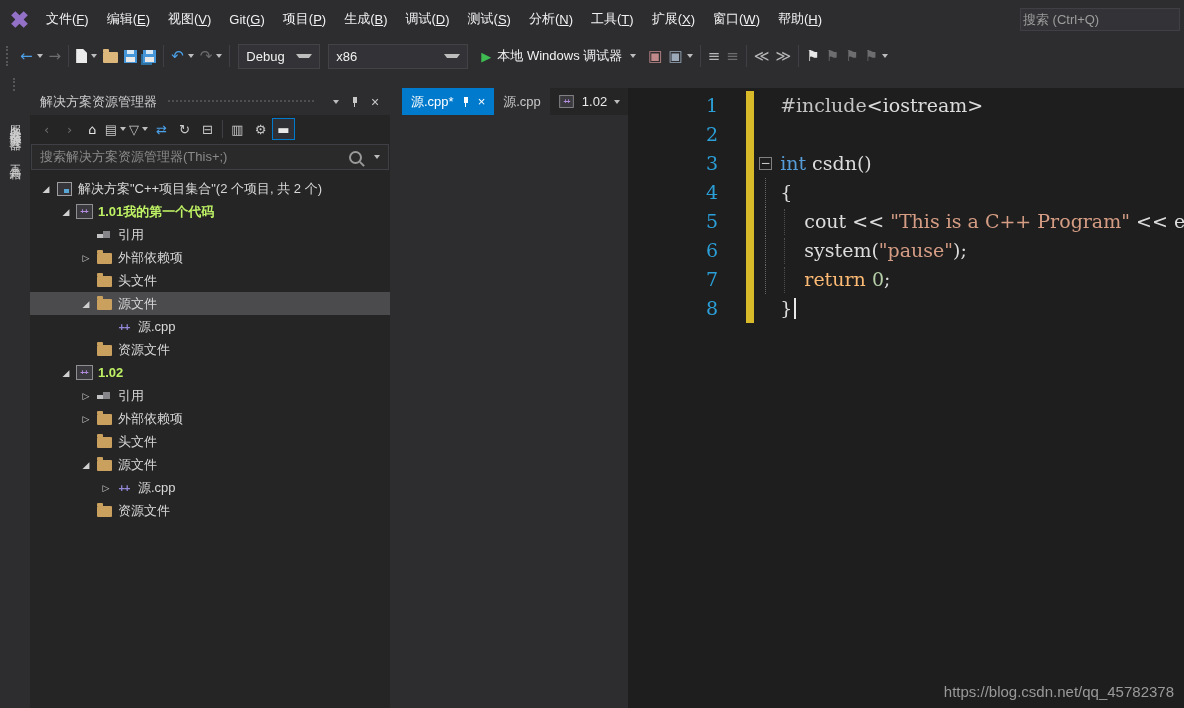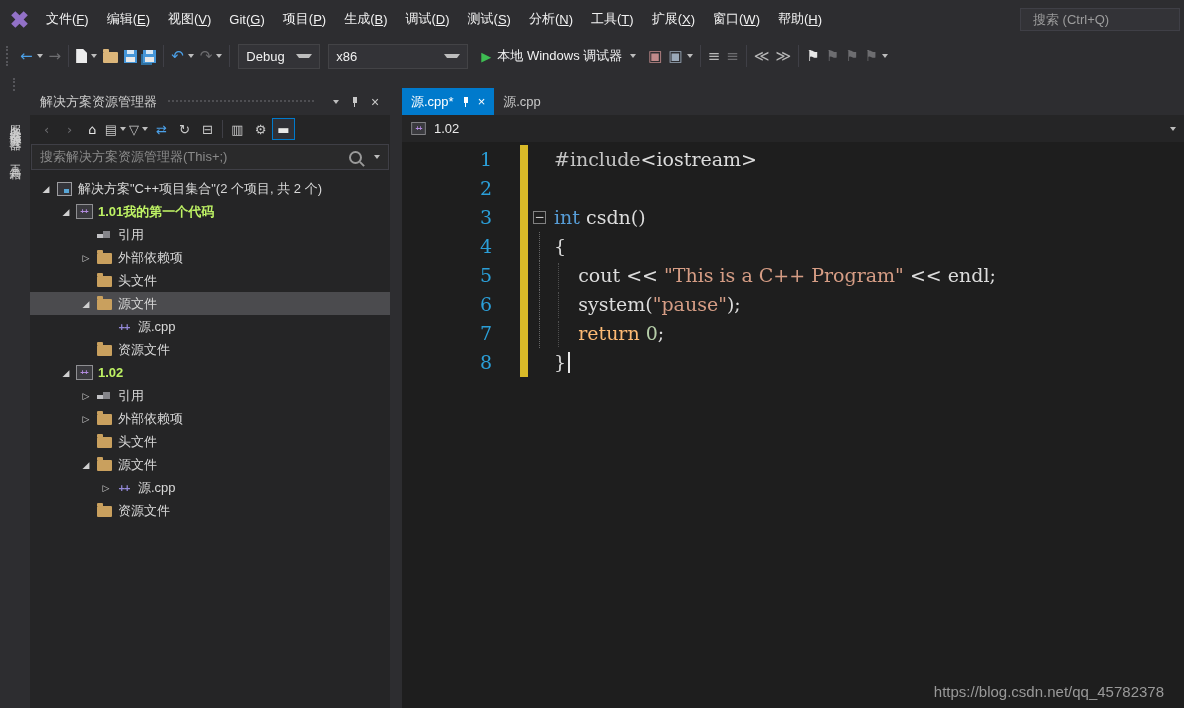--- a/index.html
+++ b/index.html
@@ -3,21 +3,21 @@
 <meta charset="utf-8">
 <style>
   html,body{margin:0;padding:0}
   body{width:1184px;height:708px;background:#2d2d30;font-family:"Liberation Sans","DejaVu Sans",sans-serif;color:#d0d0d0;overflow:hidden;position:relative}
 
   
   .menubar{height:38px;display:flex;align-items:center;padding-left:10px}
   .vs-logo{display:flex;margin-right:8px}
   .menu-items{display:flex;height:100%}
   .menu-item{padding:0 9px;font-size:13px;color:#f1f1f1;display:flex;align-items:center;cursor:default;white-space:nowrap}
-  .qsearch{margin-left:auto;margin-right:4px;width:160px;height:23px;background:#333337;border:1px solid #3f3f46;color:#9d9d9d;font-size:13px;padding:0 12px;font-family:inherit;box-sizing:border-box}
+  .qsearch{margin-left:auto;margin-right:4px;width:160px;height:23px;background:#333337;border:1px solid #3f3f46;color:#9d9d9d;font-size:13px;padding:0 2px;font-family:inherit;box-sizing:border-box}
   .qsearch::placeholder{color:#9d9d9d}
 
   
   .toolbar{height:36px;display:flex;align-items:center;padding-left:2px}
   .grip{width:3px;height:20px;border-left:2px dotted #55555a;margin:0 6px 0 4px}
   .tb-group{display:flex;align-items:center}
   .tb-btn{height:26px;display:flex;align-items:center;justify-content:center;padding:0 3px;gap:2px}
   .tb-glyph{font-size:15px;line-height:1;font-family:"DejaVu Sans",sans-serif}
   .tb-sep{width:1px;height:22px;background:#3f3f46;margin:0 4px}
   .caret{width:0;height:0;border-left:3.5px solid transparent;border-right:3.5px solid transparent;border-top:4px solid #bdbdbd;margin-left:2px;flex-shrink:0}
@@ -71,21 +71,21 @@
   .icon-project::after{content:'++';font-size:8px;color:#b48ce0;letter-spacing:-1px;font-weight:bold}
   .icon-refs{width:16px;height:12px;position:relative;display:inline-block}
   .icon-refs::before{content:'';position:absolute;left:1px;top:5px;width:6px;height:4px;background:#c2c2c5}
   .icon-refs::after{content:'';position:absolute;right:2px;top:2px;width:7px;height:7px;background:#85858a}
   .icon-folder{width:15px;height:11px;background:#c9a05e;border-radius:1px;position:relative;margin-top:2px;display:inline-block}
   .icon-folder::before{content:'';position:absolute;top:-3px;left:0;width:6px;height:3px;background:#c9a05e;border-radius:1px 1px 0 0}
   .icon-cpp{width:16px;text-align:center;display:inline-block}
   .icon-cpp::after{content:'++';font-weight:bold;font-size:11px;letter-spacing:-1px;color:#9489d8}
 
   
-  .editor{flex:1;margin-left:12px;margin-top:14px;display:flex;flex-direction:column;min-width:0}
+  .editor{flex:1;margin-left:12px;margin-top:14px;display:flex;min-width:0}
   .tab-bar{height:27px;display:flex;flex-shrink:0}
   .tab{height:27px;display:flex;align-items:center;padding:0 9px;font-size:13px;color:#c8c8c8;gap:7px;cursor:default}
   .tab.active{background:#007acc;color:#fff}
   .tab .pin-shape::before,.tab .pin-shape::after{background:#fff}
   .tab .close-x{color:#fff;font-size:13px}
   .navbar{height:27px;display:flex;flex-shrink:0;background:#252526}
   .nav-left{flex:1;display:flex;align-items:center;gap:7px;padding:0 8px;font-size:13px;color:#eaeaea;min-width:0}
   .nav-left .caret{margin-left:auto}
   .nav-right{width:304px;flex-shrink:0;display:flex;align-items:center;padding:0 10px;font-size:13px;color:#f0f0f0;background:#3e3f44;border-left:1px solid #26262a;box-sizing:border-box}
   .nav-right .caret{margin-left:auto}
@@ -97,21 +97,21 @@
   .selm{width:28px;flex-shrink:0}
   .chg{width:8px;flex-shrink:0}
   .chg.changed{background:#d9ba28}
   .outline{width:26px;flex-shrink:0;position:relative}
   .fold-box{position:absolute;left:5px;top:8px;width:13px;height:13px;border:1px solid #808080;background:#1e1e1e;color:#cfcfcf;font-size:12px;line-height:11px;text-align:center;font-family:"DejaVu Sans",sans-serif;box-sizing:border-box}
   .fold-guide{position:absolute;left:11px;top:0;height:100%;border-left:1px dotted #666}
   .codetext{position:relative;white-space:pre;line-height:29px;color:#dcdcdc}
   .iguide{position:absolute;left:4px;top:2px;height:26px;border-left:1px dotted #4f4f4f}
   .c-k{color:#569cd6}.c-s{color:#d69d85}.c-c{color:#fdba74}.c-n{color:#b5cea8}.c-d{color:#dcdcdc}.c-p{color:#c4c4c4}
   .cursor{display:inline-block;width:1.5px;height:21px;background:#e8e8e8;vertical-align:-4px;margin-left:2px}
-  .watermark{position:absolute;right:20px;bottom:8px;font-family:"Liberation Sans","DejaVu Sans",sans-serif;font-size:15px;color:#999}
+  .watermark{position:absolute;right:10px;bottom:8px;font-family:"Liberation Sans","DejaVu Sans",sans-serif;font-size:15px;color:#999}
 </style>
 </head>
 <body>
 
 <div class="menubar">
   <span class="vs-logo">
     <svg width="19" height="19" viewBox="0 0 16 16">
         <path fill="#9271c7" d="M1 4.5 4.5 1 8 4.5 11.5 1 15 4.5 11.5 8 15 11.5 11.5 15 8 11.5 4.5 15 1 11.5 4.5 8 Z"></path>
       </svg>
   </span>

